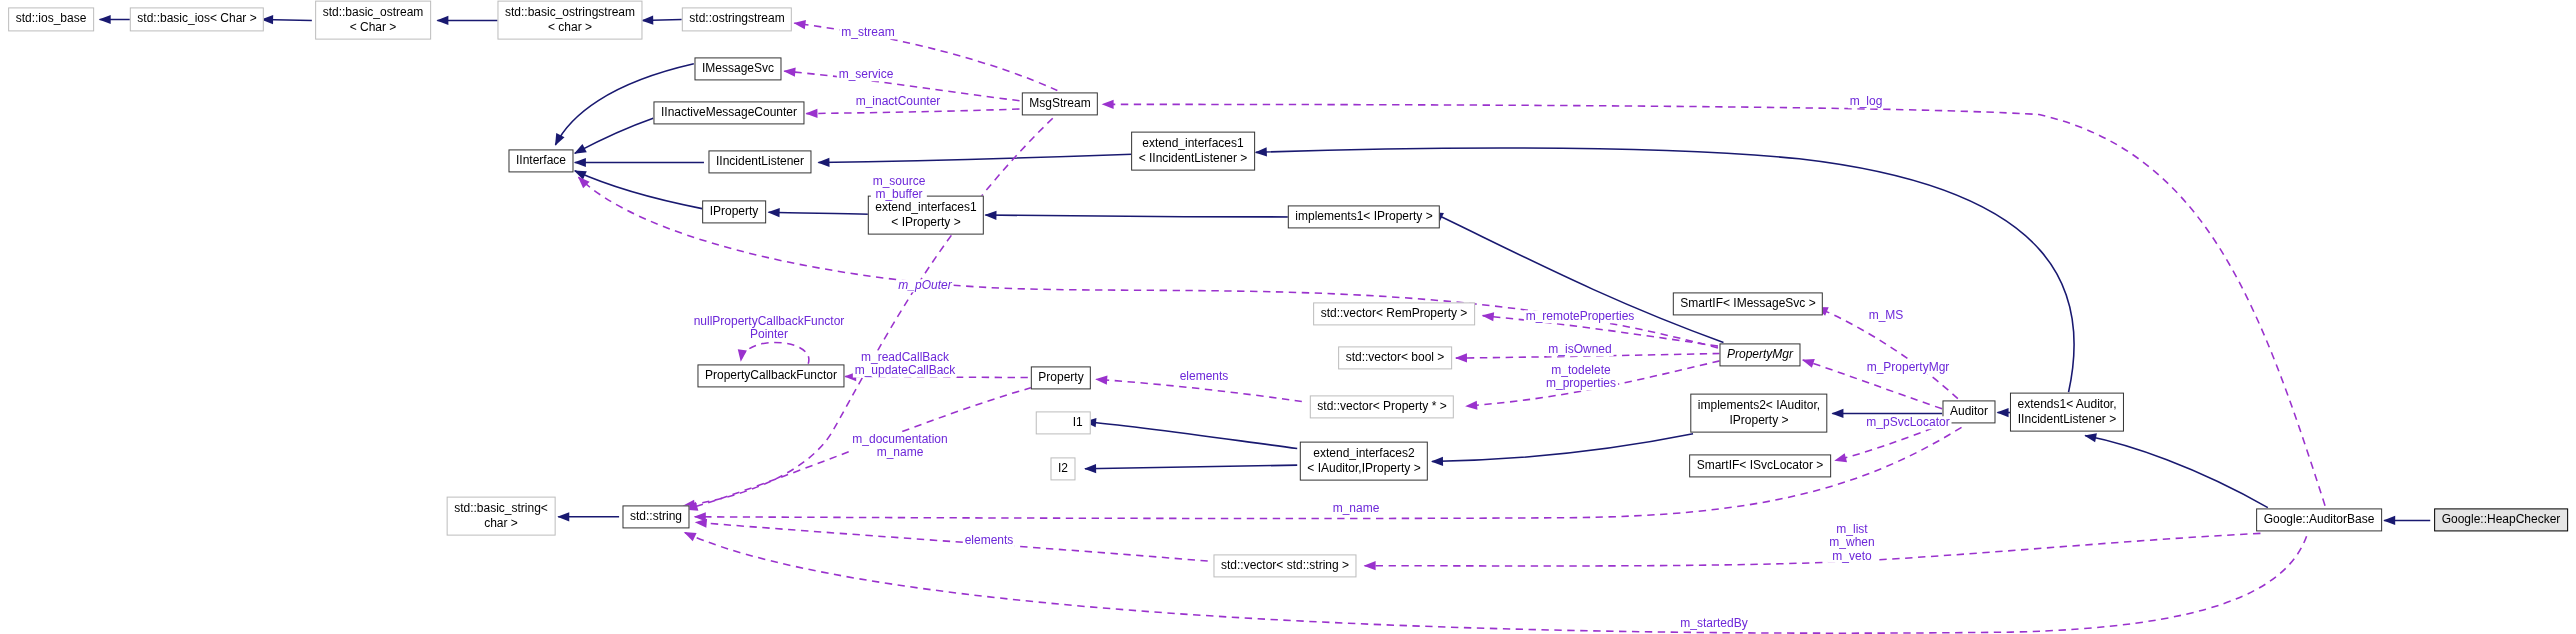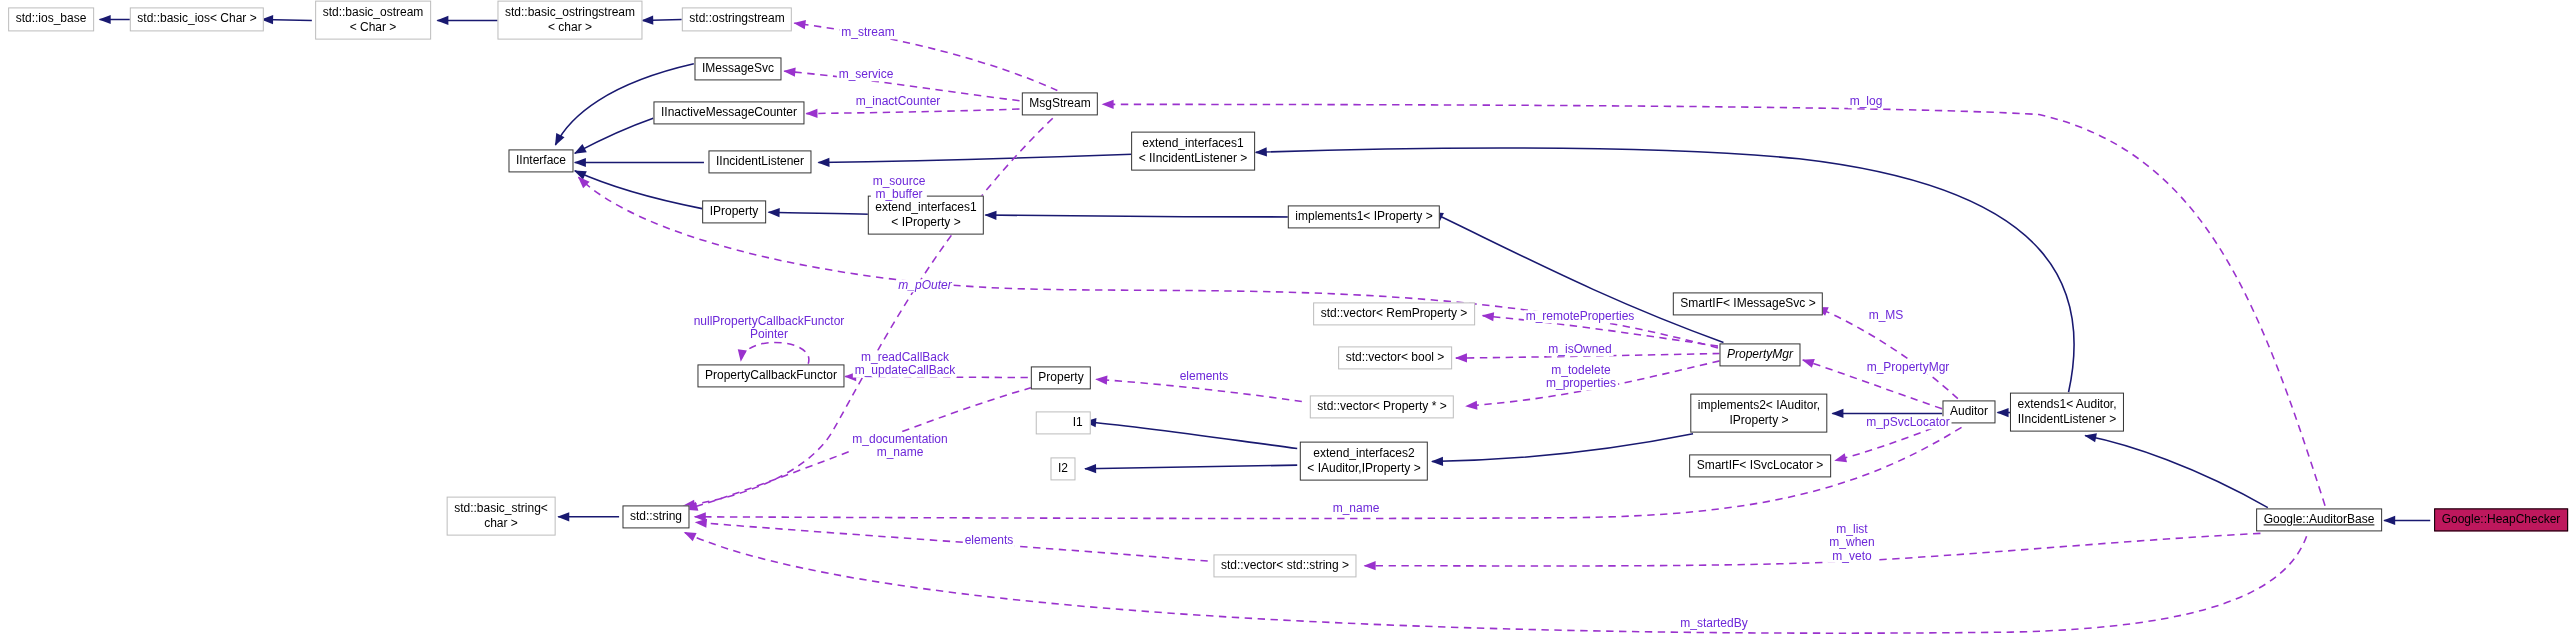--- a/index.html
+++ b/index.html
@@ -3,21 +3,21 @@
 <meta charset="utf-8">
 <style>
   html,body{margin:0;padding:0;background:#ffffff;}
   #canvas{position:relative;width:2576px;height:635px;background:#ffffff;overflow:hidden;
           font-family:"Liberation Sans",sans-serif;}
   #edges-svg{position:absolute;left:0;top:0;width:2576px;height:635px;}
   .node{position:absolute;transform:translate(-50%,-50%);background:#ffffff;
         border:1.8px solid #333333;padding:2.8px 6.5px;font-size:12px;line-height:1.3;
         color:#000;text-align:center;white-space:pre;box-sizing:border-box;}
   .node.external{border:1.8px solid #bcbcbc;color:#000;}
-  .node.main{background:#be185d;border:1.8px solid #000;}
+  .node.main{background:#e5e5e5;border:1.8px solid #000;}
   .edge-label{position:absolute;transform:translate(-50%,-50%);font-size:12px;line-height:1.12;
         color:#6d28d9;text-align:center;white-space:pre;background:#ffffff;padding:0 1.8px;}
 </style>
 </head>
 <body>
 
 <div id="canvas">
   <svg id="edges-svg" viewBox="0 0 2792 688">
     <defs>
       <marker id="arrow-inherit" markerWidth="16" markerHeight="14" refX="13" refY="6" orient="auto" markerUnits="userSpaceOnUse">
@@ -104,21 +104,21 @@
       <div class="node" style="left: 1760px; top: 466px;">SmartIF&lt; ISvcLocator &gt;</div>
       <div class="node" style="left: 1364px; top: 461px;">extend_interfaces2
 &lt; IAuditor,IProperty &gt;</div>
       <div class="node" style="left: 1969px; top: 412px;">Auditor</div>
       <div class="node" style="left: 2067px; top: 412px;">extends1&lt; Auditor,
 IIncidentListener &gt;</div>
       <div class="node external" style="left: 501px; top: 516px;">std::basic_string&lt;
 char &gt;</div>
       <div class="node" style="left: 656px; top: 517px;">std::string</div>
       <div class="node external" style="left: 1285px; top: 566px;">std::vector&lt; std::string &gt;</div>
-      <div class="node" style="left: 2319px; top: 520px; text-decoration: underline;">Google::AuditorBase</div>
+      <div class="node" style="left: 2319px; top: 520px;">Google::AuditorBase</div>
       <div class="node main" style="left: 2501px; top: 520px;">Google::HeapChecker</div>
     </div>
   <div id="label-layer">
       <div class="edge-label" style="left: 868px; top: 33px;">m_stream</div>
       <div class="edge-label" style="left: 866px; top: 75px;">m_service</div>
       <div class="edge-label" style="left: 898px; top: 102px;">m_inactCounter</div>
       <div class="edge-label" style="left: 1866px; top: 102px;">m_log</div>
       <div class="edge-label" style="left: 899px; top: 188px;">m_source
 m_buffer</div>
       <div class="edge-label" style="left: 925px; top: 286px; font-style: italic;">m_pOuter</div>

